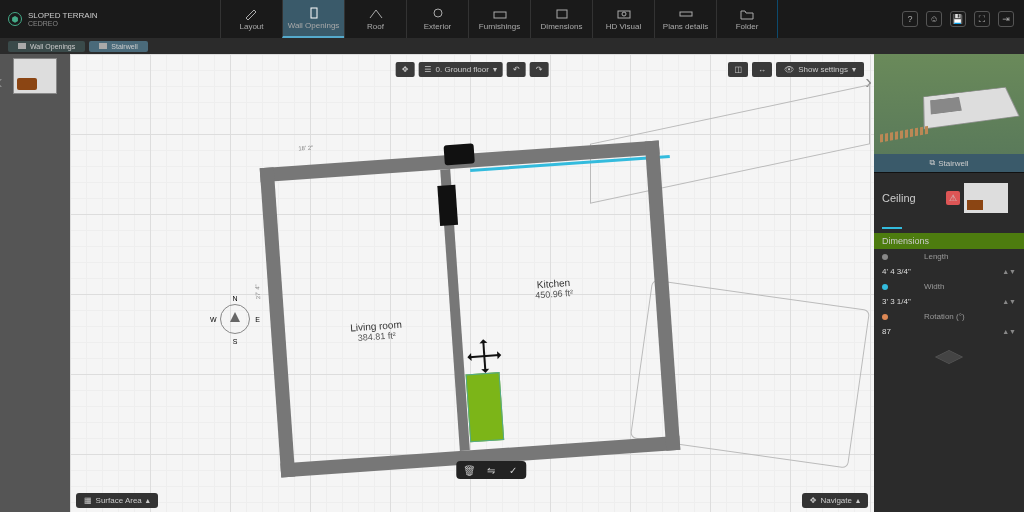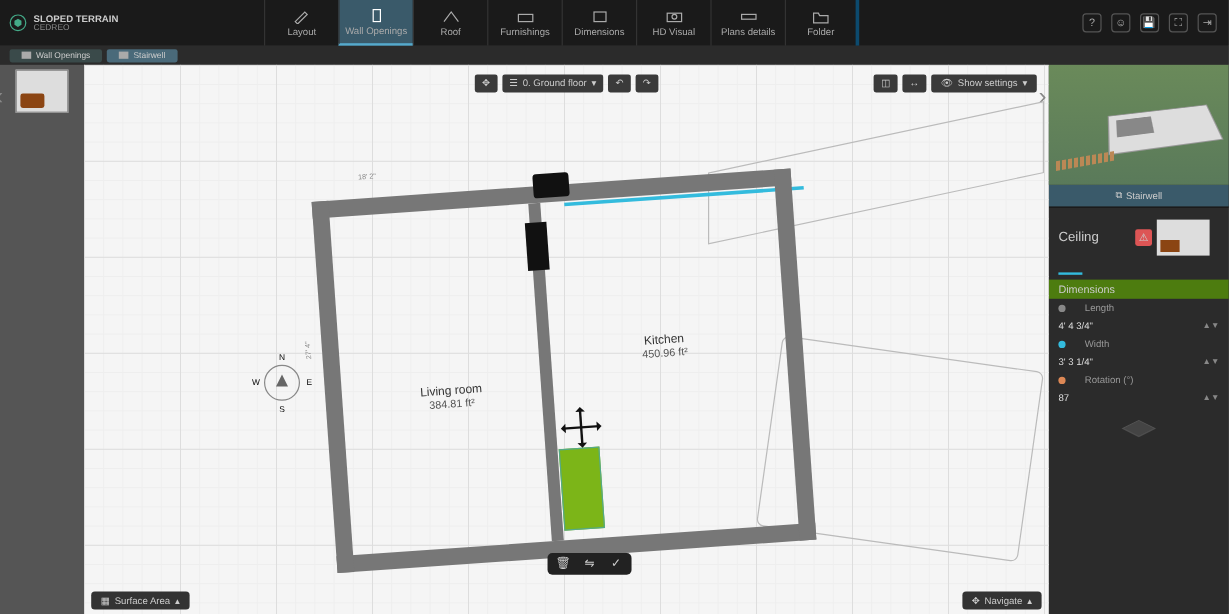--- a/index.html
+++ b/index.html
@@ -3,25 +3,25 @@
 <meta charset="utf-8">
 <style>
 * { margin: 0; padding: 0; box-sizing: border-box; font-family: Arial, sans-serif; }
 body { width: 1024px; height: 512px; overflow: hidden; background: #2b2b2b; position: relative; }
 
 
 .topbar { height: 38px; background: #1a1a1a; display: flex; align-items: center; color: #ccc; }
 .brand { width: 120px; padding-left: 8px; font-size: 9px; display: flex; align-items: center; gap: 6px; }
 .brand-logo { width: 14px; height: 14px; border: 1px solid #4a8; border-radius: 50%; display: flex; align-items: center; justify-content: center; font-size: 8px; color: #4a8; }
 .brand-text { display: flex; flex-direction: column; }
-.brand-title { font-size: 8px; font-weight: bold; }
+.brand-title { font-size: 8px; font-weight: normal; }
 .brand-name { font-size: 7px; color: #888; }
 .nav-tabs { display: flex; height: 100%; margin-left: 100px; }
 .nav-tab { width: 62px; display: flex; flex-direction: column; align-items: center; justify-content: center; font-size: 8px; color: #aaa; cursor: pointer; border-left: 1px solid #333; }
-.nav-tab:last-child { border-right: 3px solid #0c4a6e; }
+.nav-tab:last-child { border-right: 1px solid #0c4a6e; }
 .nav-tab.active { background: #3a5a6a; border-bottom: 2px solid #5ac; }
 .nav-tab-icon { width: 16px; height: 12px; margin-bottom: 2px; }
 .topbar-right { margin-left: auto; display: flex; gap: 8px; padding-right: 10px; }
 .tr-btn { width: 16px; height: 16px; border: 1px solid #555; border-radius: 3px; display: flex; align-items: center; justify-content: center; font-size: 9px; color: #aaa; cursor: pointer; }
 
 
 .subbar { height: 16px; background: #2b2b2b; display: flex; align-items: center; padding-left: 8px; gap: 4px; }
 .tab-item { background: #4a6a7a; color: #ccc; font-size: 7px; padding: 2px 10px; border-radius: 2px; display: flex; align-items: center; gap: 4px; cursor: pointer; }
 .tab-item.secondary { background: #3a4a4a; }
 .tab-icon { width: 8px; height: 6px; background: #aaa; }
@@ -117,21 +117,21 @@
 .warn-btn { width:14px; height:14px; background:#d55; border-radius:2px; display:flex; align-items:center; justify-content:center; font-size:9px; cursor:pointer; }
 .panel-thumb { width: 44px; height: 30px; background: #ddd; margin: 4px 8px 4px auto; position:relative; }
 .panel-thumb::before { content:''; position:absolute; left:3px; bottom:3px; width:16px; height:10px; background:#8b4513; }
 .separator { height: 2px; background: #3bd; width: 20px; margin: 4px 8px; }
 .dim-group-title { background:#4d7c0f; padding:3px 8px; font-size:9px; }
 .dim-row { display:flex; justify-content:space-between; align-items:center; padding: 3px 8px; font-size:8px; cursor:pointer; }
 .dim-bullet { width:6px; height:6px; border-radius:50%; }
 .b-gray { background:#888; }
 .b-teal { background:#3bd; }
 .b-orange { background:#d85; }
-.dim-label { flex:1; margin-left:0; color:#999;padding-left:16px; }
+.dim-label { flex:1; margin-left:20px; color:#999;padding-left:16px; }
 .dim-val { font-size:8px; color:#ddd; }
 .dim-arrows { color:#888; font-size:7px; display:flex; flex-direction:column; line-height:4px; }
 .iso-cube { width:30px; height:30px; margin: 8px auto; position:relative; }
 .iso-face { position:absolute; width:20px; height:20px; border:1px solid #555; }
 .iso-top { transform: rotateX(60deg) rotateZ(45deg); left:5px; top:0; background:#444; }
 </style>
 </head>
 <body>
 
 <div class="topbar">
@@ -153,20 +153,26 @@
         <svg class="nav-tab-icon" viewBox="0 0 16 12">
           <rect x="5" y="1" width="6" height="10" fill="none" stroke="#fff"></rect>
         </svg>
         <span>Wall Openings</span>
       </div>
     <div class="nav-tab">
         <svg class="nav-tab-icon" viewBox="0 0 16 12">
           <path d="M2 10 L8 2 L14 10" fill="none" stroke="#aaa"></path>
         </svg>
         <span>Roof</span>
+      </div>
+    <div class="nav-tab">
+        <svg class="nav-tab-icon" viewBox="0 0 16 12">
+          <circle cx="8" cy="5" r="4" fill="none" stroke="#aaa"></circle>
+        </svg>
+        <span>Exterior</span>
       </div>
     <div class="nav-tab">
         <svg class="nav-tab-icon" viewBox="0 0 16 12">
           <rect x="2" y="4" width="12" height="6" fill="none" stroke="#aaa"></rect>
         </svg>
         <span>Furnishings</span>
       </div>
     <div class="nav-tab">
         <svg class="nav-tab-icon" viewBox="0 0 16 12">
           <rect x="3" y="2" width="10" height="8" fill="none" stroke="#aaa"></rect>

